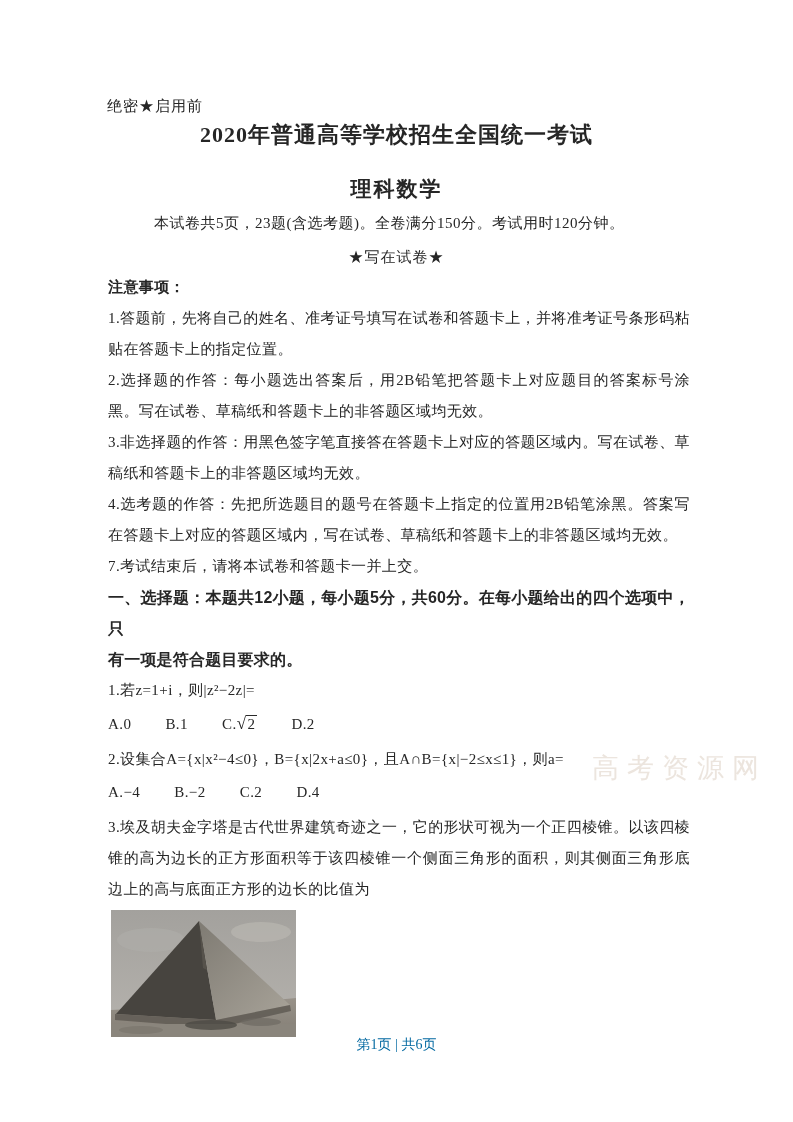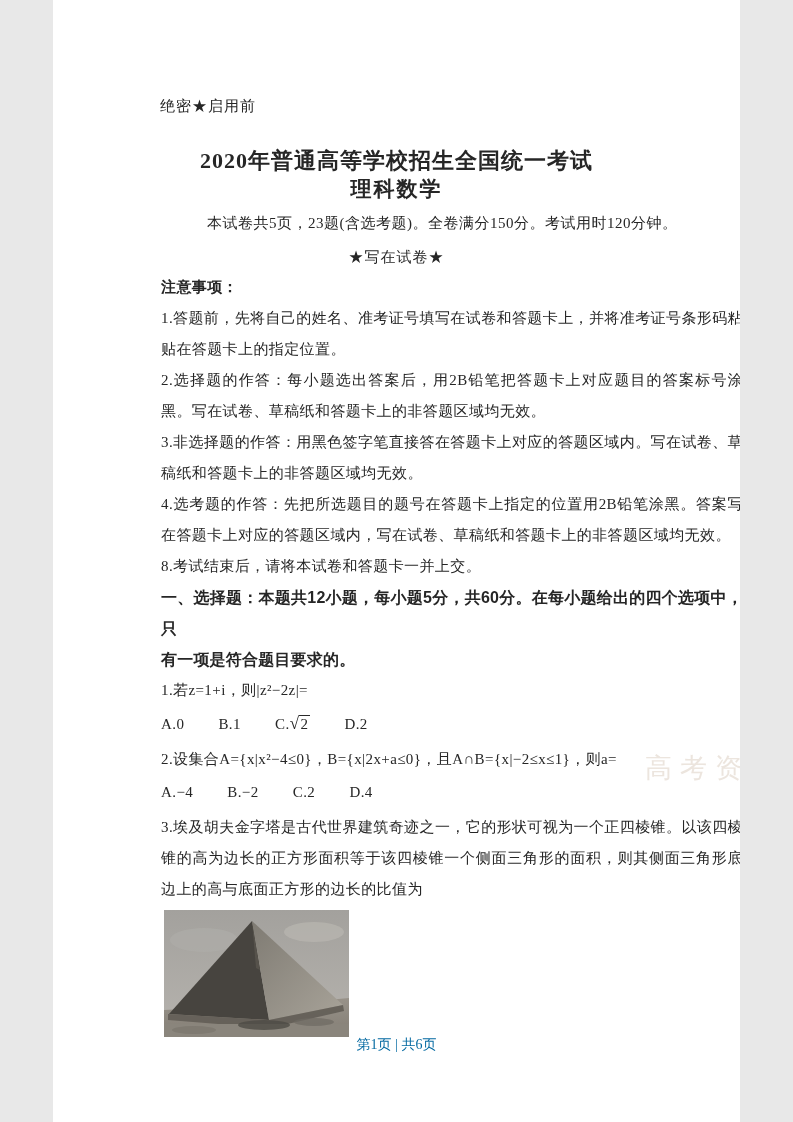--- a/index.html
+++ b/index.html
@@ -1,34 +1,34 @@
 <!DOCTYPE html>
 <html lang="zh"><head>
 <meta charset="utf-8">
 <style>
   html, body { margin: 0; padding: 0; background: #e8e8e8; }
   .page {
     position: relative;
-    width: 687px;
+    width: 793px;
     height: 1122px;
     margin: 0 auto;
     background: #ffffff;
     overflow: hidden;
     color: #262626;
     font-family: "Liberation Serif", "DejaVu Serif", serif;
   }
   .classification {
     position: absolute;
     left: 107px; top: 97px;
     font-size: 15px;
     letter-spacing: 1px;
   }
   .title {
     position: absolute;
-    left: 0; top: 146px;
+    left: 0; top: 120px;
     width: 100%;
     text-align: center;
     font-size: 22px;
     font-weight: 700;
     letter-spacing: 1px;
   }
   .subtitle {
     position: absolute;
     left: 0; top: 175px;
     width: 100%;
@@ -116,21 +116,21 @@
 
   <div class="watermark">高考资源网</div>
 
   <div class="flow">
 
     <div class="notice-heading">注意事项：</div>
     <div>1.答题前，先将自己的姓名、准考证号填写在试卷和答题卡上，并将准考证号条形码粘贴在答题卡上的指定位置。</div>
     <div>2.选择题的作答：每小题选出答案后，用2B铅笔把答题卡上对应题目的答案标号涂黑。写在试卷、草稿纸和答题卡上的非答题区域均无效。</div>
     <div>3.非选择题的作答：用黑色签字笔直接答在答题卡上对应的答题区域内。写在试卷、草稿纸和答题卡上的非答题区域均无效。</div>
     <div>4.选考题的作答：先把所选题目的题号在答题卡上指定的位置用2B铅笔涂黑。答案写在答题卡上对应的答题区域内，写在试卷、草稿纸和答题卡上的非答题区域均无效。</div>
-    <div>8.考试结束后，请将本试卷和答题卡一并上交。</div>
+    <div>7.考试结束后，请将本试卷和答题卡一并上交。</div>
 
     <div class="section-heading">
       <div>一、选择题：本题共12小题，每小题5分，共60分。在每小题给出的四个选项中，只</div>
       <div>有一项是符合题目要求的。</div>
     </div>
 
     <div class="question-stem">1.若z=1+i，则|z²−2z|=</div>
     <div class="options-row">
       <span class="opt">A.0</span>
       <span class="opt">B.1</span>

